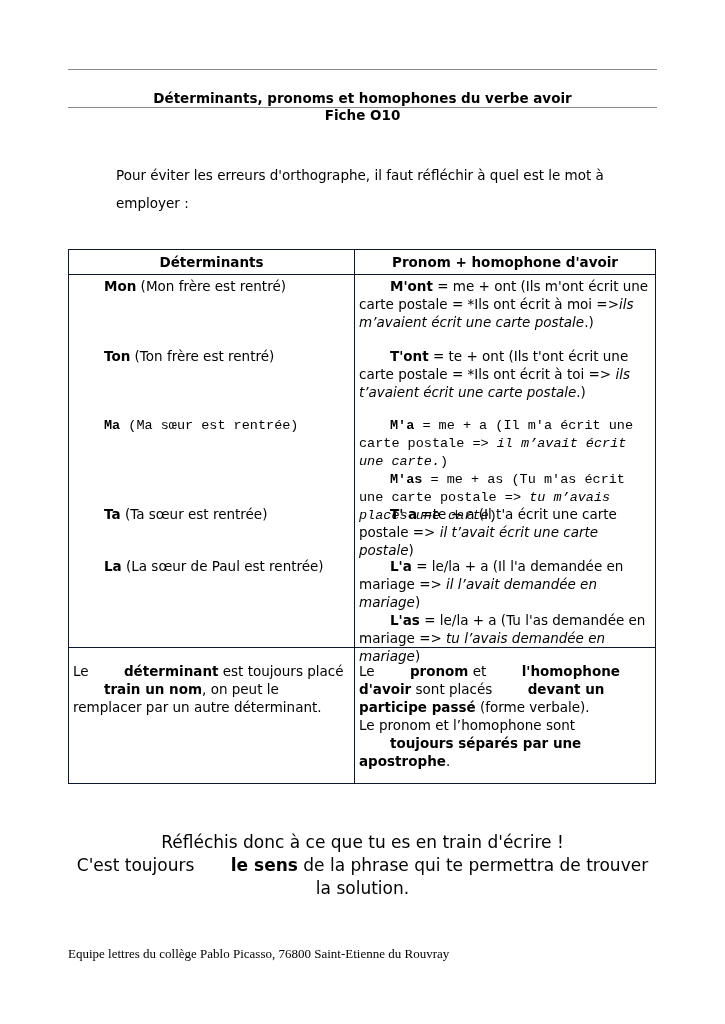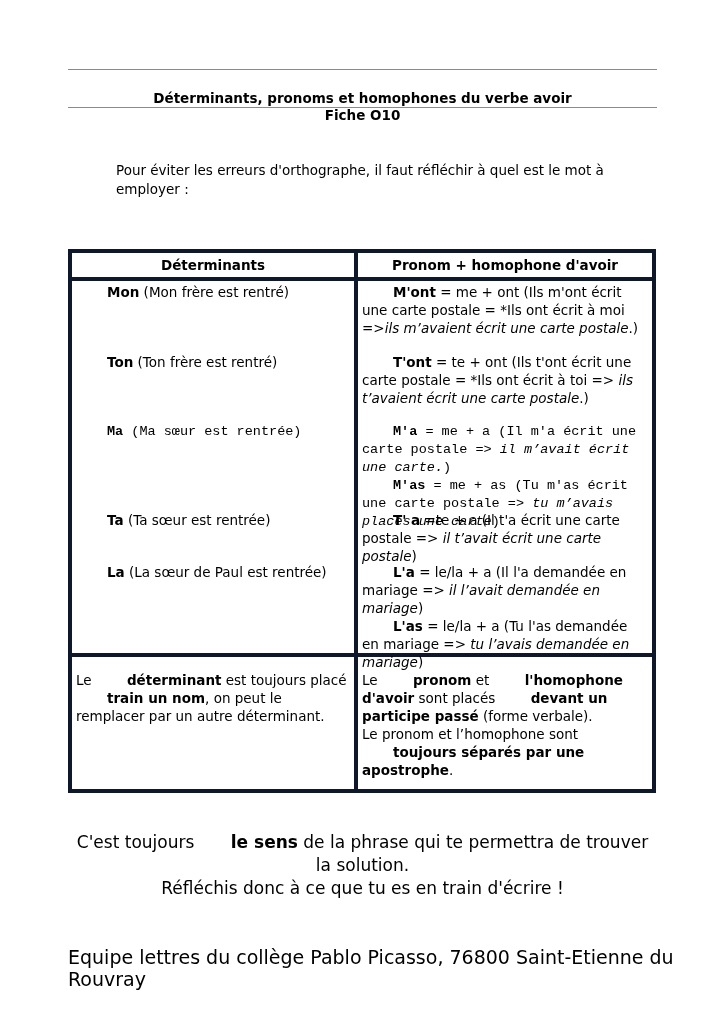--- a/index.html
+++ b/index.html
@@ -1,34 +1,34 @@
 <!DOCTYPE html>
 <html><head>
 <meta charset="utf-8">
 <style>
   html, body { margin:0; padding:0; background:#ffffff; }
   body { width:725px; height:1024px; position:relative; overflow:hidden;
          font-family:"DejaVu Sans", sans-serif; color:#000; font-size:13.5px; }
   .rule { position:absolute; left:68px; width:589px; height:1px; background:#8a8a8a; }
   .title { position:absolute; left:68px; width:589px; text-align:center; font-weight:bold; font-size:13.5px; line-height:19px; }
-  .intro { position:absolute; left:68px; width:589px; font-size:13.5px; line-height:19px; }
+  .intro { position:absolute; left:68px; width:589px; font-size:13.5px; line-height:28px; }
   .intro .indent { padding-left:48px; }
   table.main { position:absolute; left:68px; top:249px; width:588px; border-collapse:collapse; table-layout:fixed; }
-  table.main td, table.main th { border:4px solid #0f172a; vertical-align:top; padding:2px 4px 2px 4px; font-size:13.5px; line-height:18px; }
+  table.main td, table.main th { border:1px solid #0f172a; vertical-align:top; padding:2px 4px 2px 4px; font-size:13.5px; line-height:18px; }
   table.main th { font-weight:bold; text-align:center; padding:3px 4px; }
   .col1 { width:286px; }
   .entry { height:70px; }
   .entry.tall { height:88px;font-family:Liberation Mono, monospace; }
   .entry.short { height:52px; }
   .entry.last { height:88px; }
   b { font-weight:bold;margin-left:31px; }
   i { font-style:italic; }
   .summary td { padding-top:14px !important; }
   .closing { position:absolute; left:68px; width:589px; text-align:center; font-size:17px; line-height:23px; top:831px; }
-  .footer { position:absolute; left:68px; top:946px; font-size:19px; }
+  .footer { position:absolute; left:68px; top:946px; font-size:13px;font-family:Liberation Serif, serif; }
 </style>
 </head>
 <body>
 
 <div class="rule" style="top:69px;"></div>
 <div class="title" style="top:70px;margin-top:36px;">Fiche O10</div>
 <div class="title" style="top:89px;text-align:center;">Déterminants, pronoms et homophones du verbe avoir</div>
 <div class="rule" style="top:107px;"></div>
 
 <div class="intro" style="top:161px;">
@@ -71,17 +71,17 @@
     <td><span>Le </span><b>déterminant</b><span> est toujours placé </span><b>train un nom</b><span>, on peut le remplacer par un autre déterminant.</span></td>
     <td>
       <div><span>Le </span><b>pronom</b><span> et </span><b>l'homophone d'avoir</b><span> sont placés </span><b>devant un participe passé</b><span> (forme verbale).</span></div>
       <div><span>Le pronom et l’homophone sont </span><b>toujours séparés par une apostrophe</b><span>.</span></div>
     </td>
   </tr>
 </tbody>
   </table>
 
 <div class="closing">
+  <div>Réfléchis donc à ce que tu es en train d'écrire !</div>
   <div><span>C'est toujours </span><b>le sens</b><span> de la phrase qui te permettra de trouver la solution.</span></div>
-  <div>Réfléchis donc à ce que tu es en train d'écrire !</div>
 </div>
 
 <div class="footer">Equipe lettres du collège Pablo Picasso, 76800 Saint-Etienne du Rouvray</div>
 
 </body></html>

